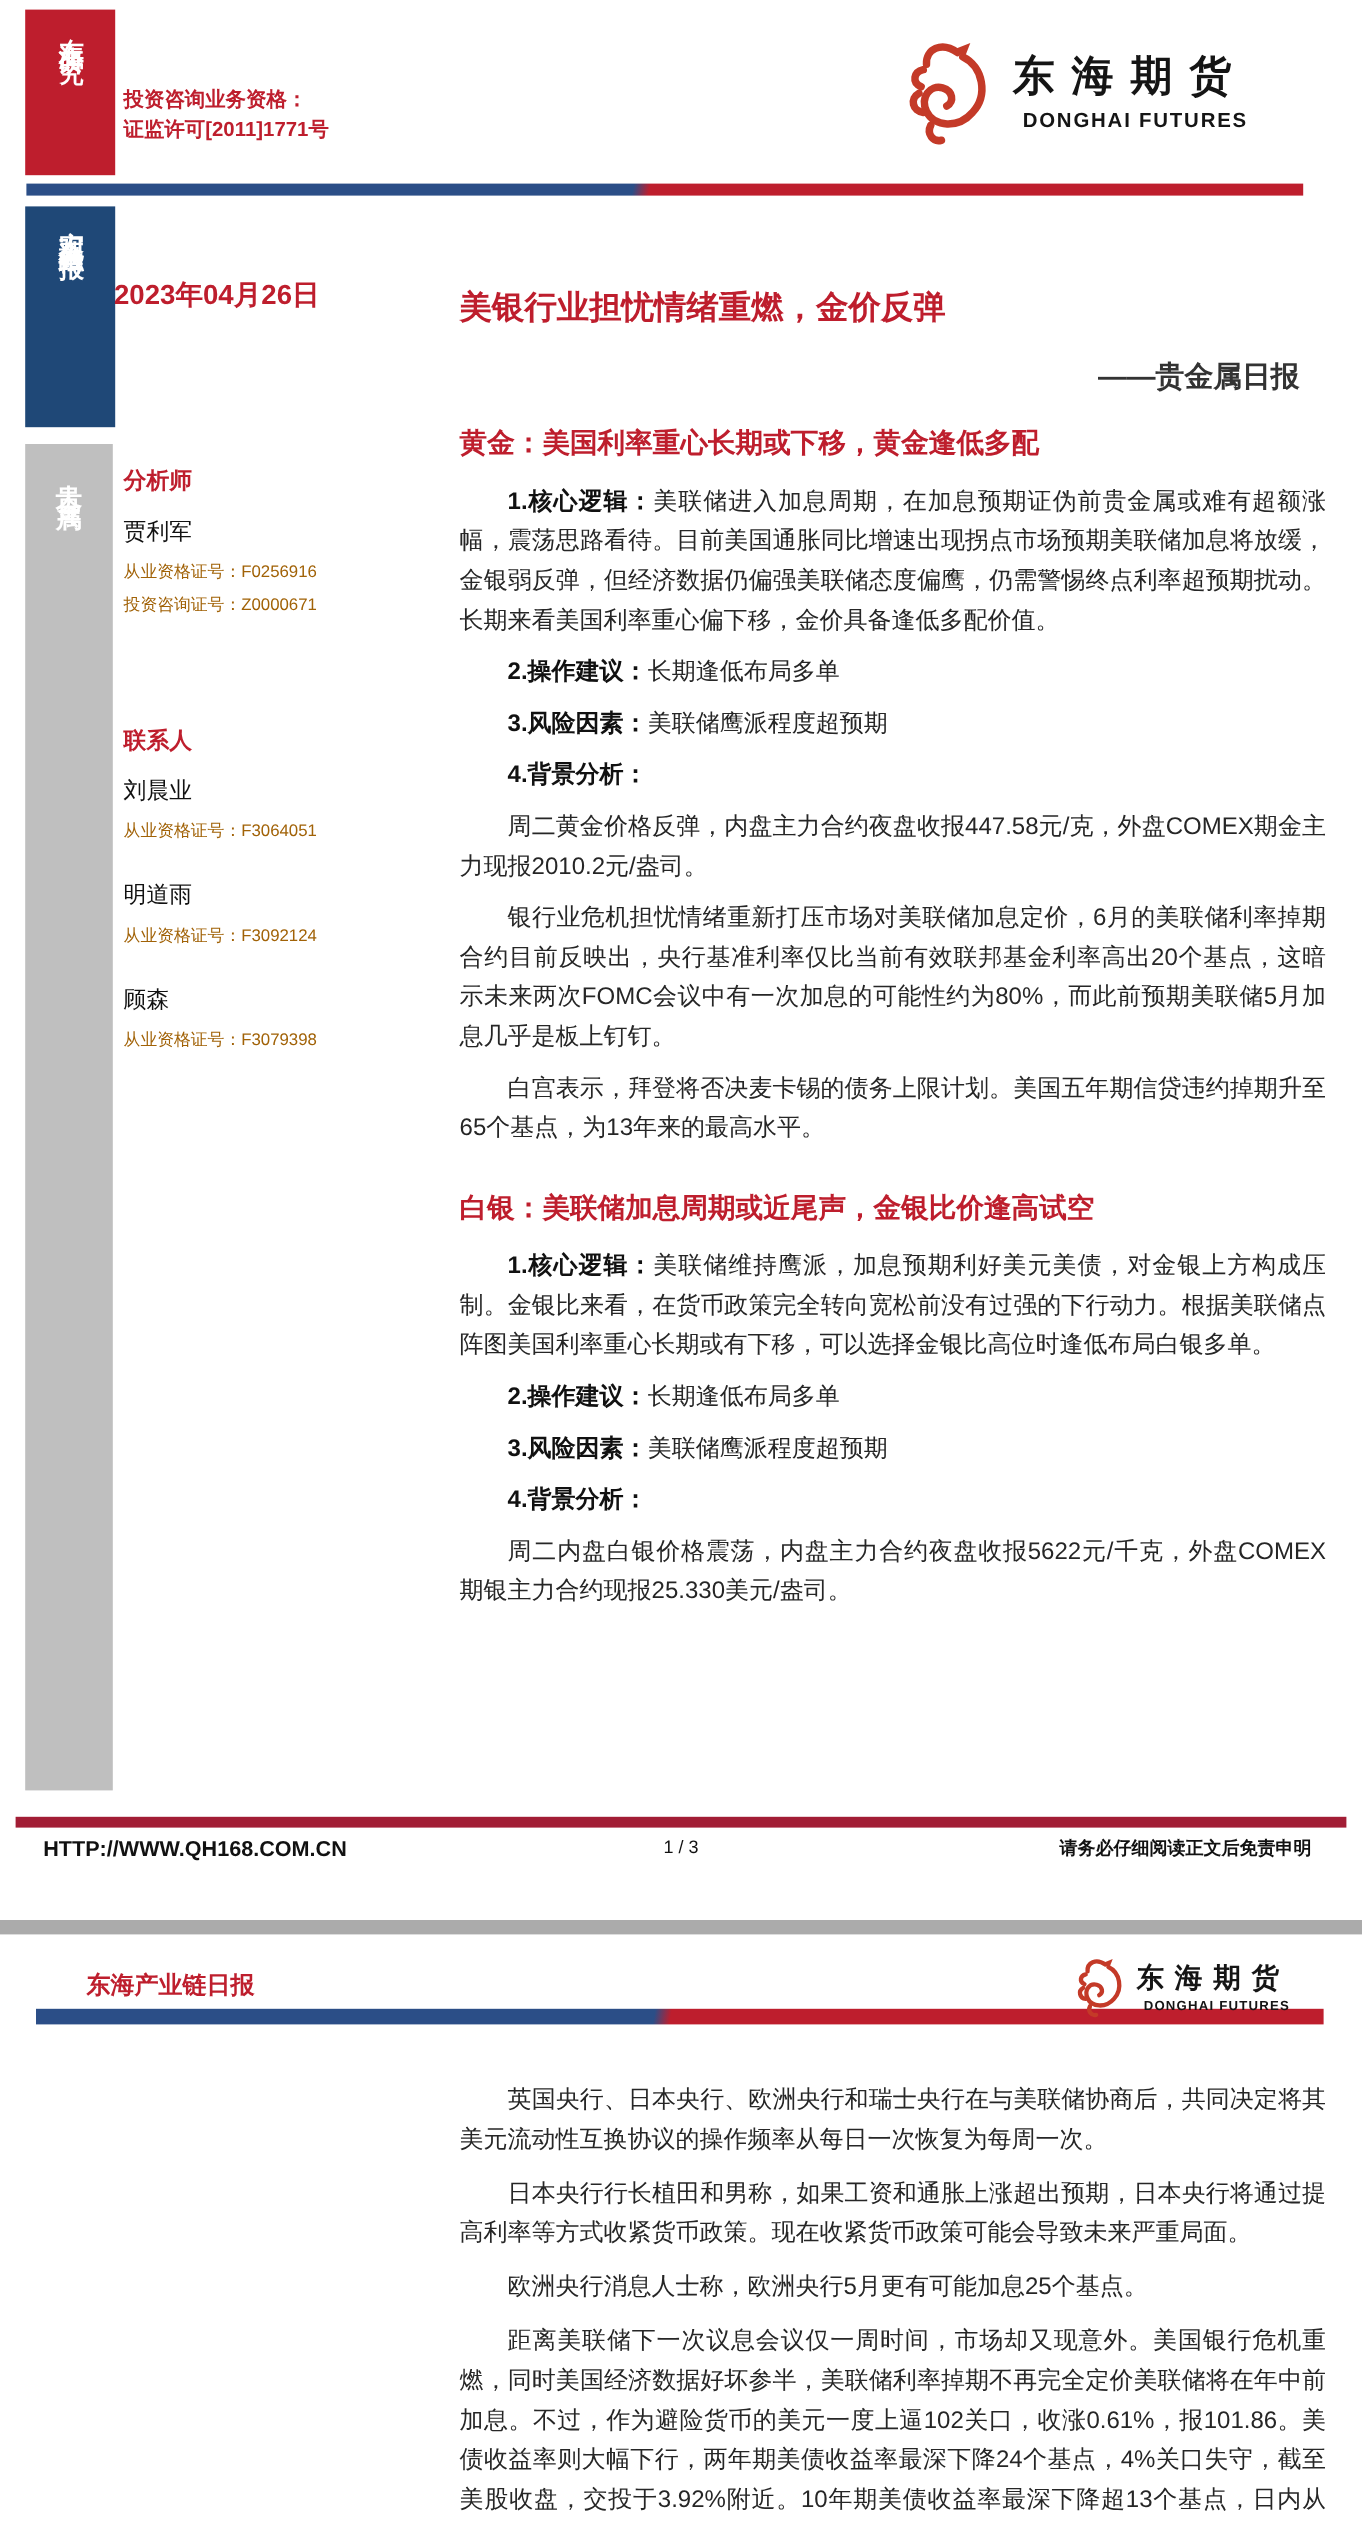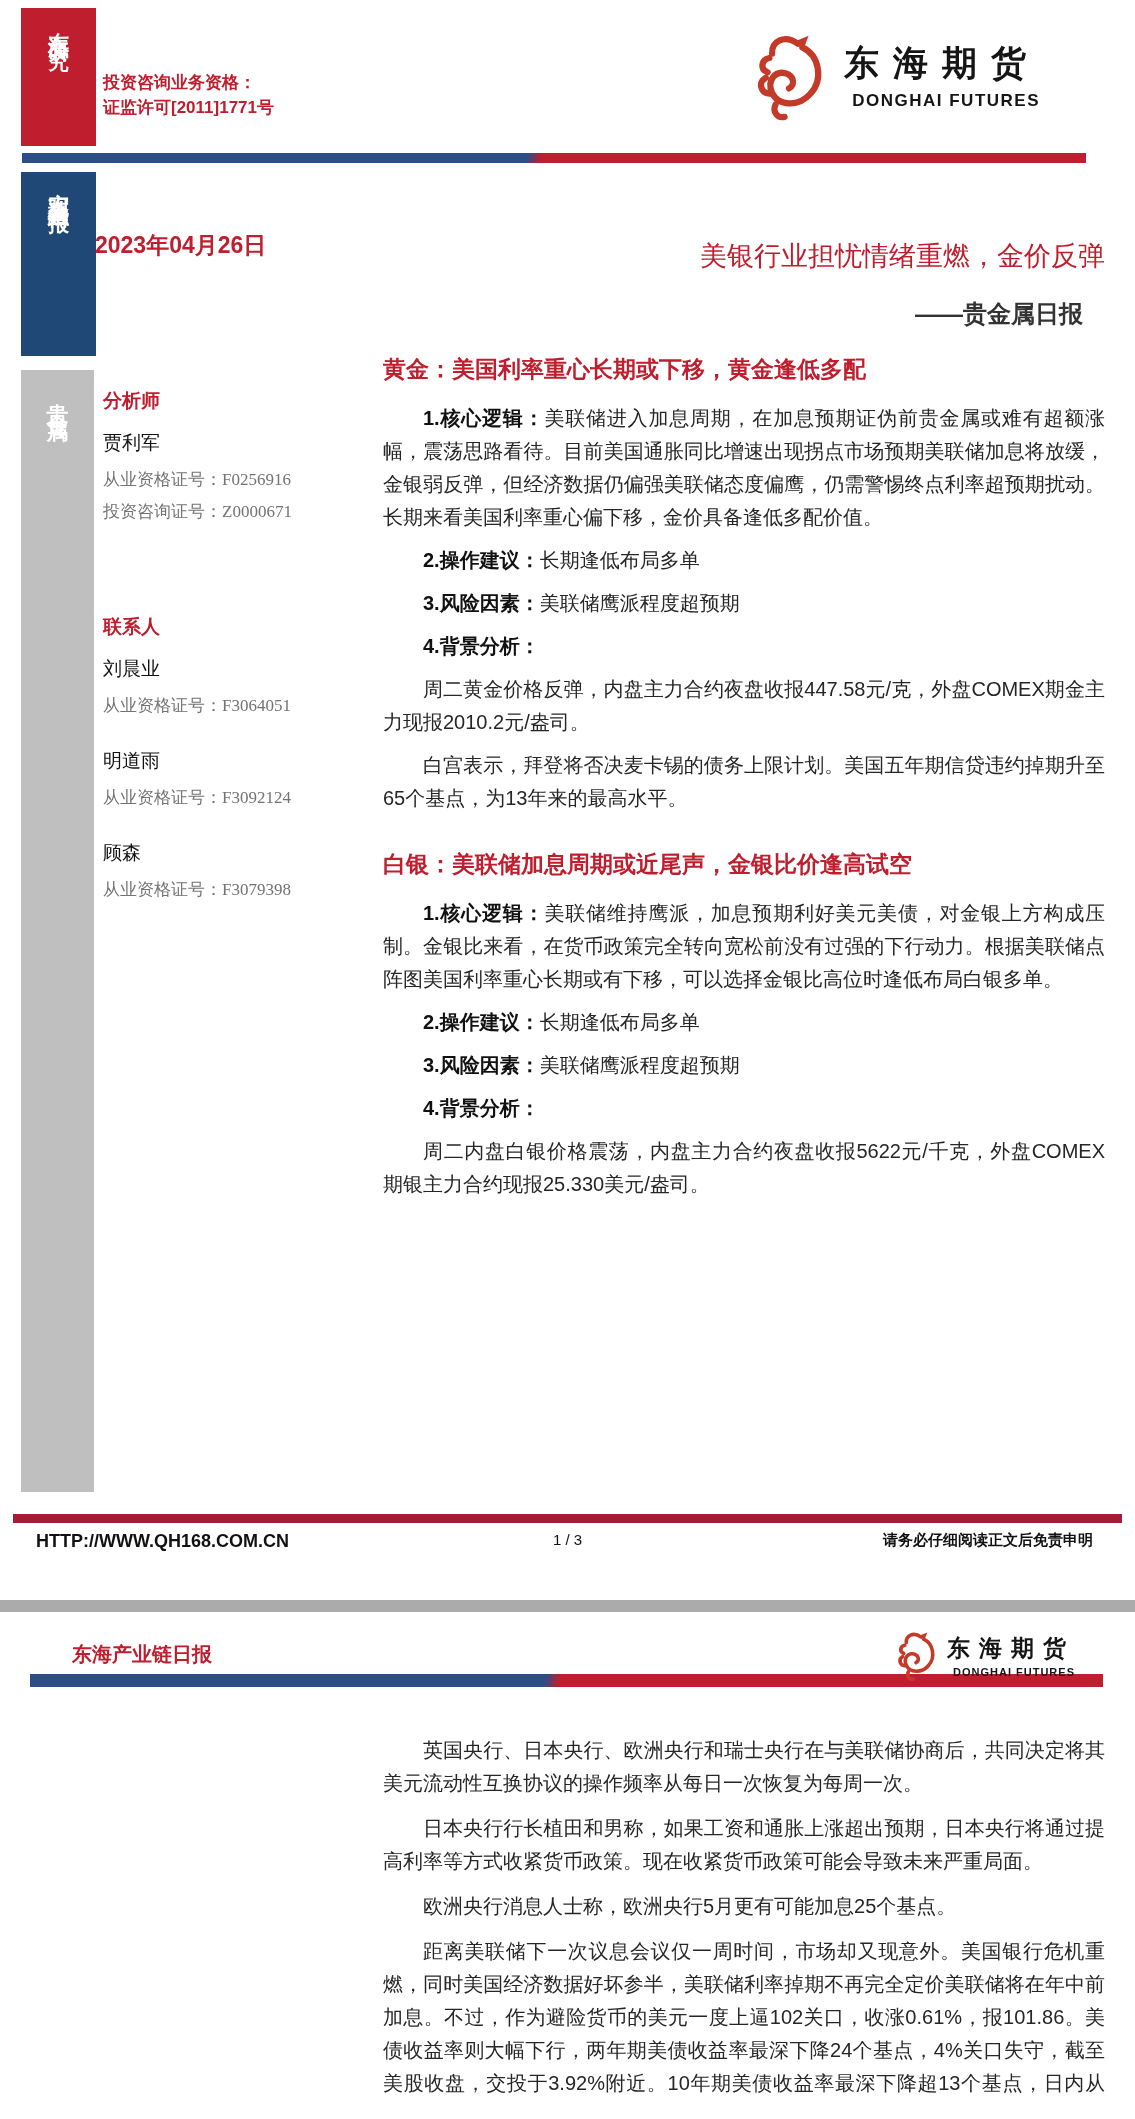--- a/index.html
+++ b/index.html
@@ -26,30 +26,30 @@
   #logo1{left:748px;top:26px;}
   #logo1 .dragon{width:82px;height:98px;margin-right:14px;}
   #logo1 .cn{font-size:35px;font-weight:bold;color:#151515;letter-spacing:14px;white-space:nowrap;}
   #logo1 .en{font-size:17px;font-weight:bold;color:#151515;letter-spacing:1.5px;margin-top:4px;white-space:nowrap;}
   #logo2{left:893px;top:1626px;}
   #logo2 .dragon{width:46px;height:58px;margin-right:8px;}
   #logo2 .cn{font-size:23px;font-weight:bold;color:#151515;letter-spacing:9px;white-space:nowrap;}
   #logo2 .en{font-size:11px;font-weight:bold;color:#151515;letter-spacing:1px;margin-top:2px;white-space:nowrap;}
 
   #date1{position:absolute;left:95px;top:230px;color:#BE1E2D;font-size:23px;font-weight:bold;}
-  #doc-title{position:absolute;left:383px;top:238px;width:722px;text-align:right;
-             color:#BE1E2D;font-size:27px;font-weight:normal;}
+  #doc-title{position:absolute;left:383px;top:238px;width:722px;text-align:left;
+             color:#BE1E2D;font-size:27px;font-weight:bold;}
   #doc-subtitle{position:absolute;left:383px;top:298px;width:700px;text-align:right;
                 color:#333;font-size:24px;font-weight:bold;}
 
   
   #side-info{position:absolute;left:103px;top:388px;width:285px;}
   .side-heading{color:#BE1E2D;font-weight:bold;font-size:19px;margin-bottom:16px;}
   .side-name{font-weight:normal;font-size:19px;color:#111;margin-bottom:12px;}
-  .side-cert{font-size:17px;color:#737373;margin-bottom:9px;white-space:nowrap;font-family:Liberation Serif, serif;}
+  .side-cert{font-size:14px;color:#a16207;margin-bottom:9px;white-space:nowrap;}
   .side-gap{height:82px;}
   .contact-gap{height:22px;}
 
   
   #content1{position:absolute;left:383px;top:346px;width:722px;
             font-size:20px;line-height:33px;text-align:justify;color:#262626;}
   .sec-heading{font-size:23px;line-height:30px;color:#BE1E2D;font-weight:bold;
                text-align:left;margin:8px 0 18px 0;}
   .sec-heading.silver{margin-top:34px;}
   .para{text-indent:2em;margin:0 0 10px 0;}
@@ -131,20 +131,21 @@
     <div class="side-cert">从业资格证号：F3079398</div>
   </div>
 
   <div id="content1">
     <div class="sec-heading">黄金：美国利率重心长期或下移，黄金逢低多配</div>
     <p class="para"><span class="lead">1.核心逻辑：</span><span>美联储进入加息周期，在加息预期证伪前贵金属或难有超额涨幅，震荡思路看待。目前美国通胀同比增速出现拐点市场预期美联储加息将放缓，金银弱反弹，但经济数据仍偏强美联储态度偏鹰，仍需警惕终点利率超预期扰动。长期来看美国利率重心偏下移，金价具备逢低多配价值。</span></p>
     <p class="para"><span class="lead">2.操作建议：</span><span>长期逢低布局多单</span></p>
     <p class="para"><span class="lead">3.风险因素：</span><span>美联储鹰派程度超预期</span></p>
     <p class="para"><span class="lead">4.背景分析：</span></p>
     <p class="para">周二黄金价格反弹，内盘主力合约夜盘收报447.58元/克，外盘COMEX期金主力现报2010.2元/盎司。</p>
+    <p class="para">银行业危机担忧情绪重新打压市场对美联储加息定价，6月的美联储利率掉期合约目前反映出，央行基准利率仅比当前有效联邦基金利率高出20个基点，这暗示未来两次FOMC会议中有一次加息的可能性约为80%，而此前预期美联储5月加息几乎是板上钉钉。</p>
     <p class="para">白宫表示，拜登将否决麦卡锡的债务上限计划。美国五年期信贷违约掉期升至65个基点，为13年来的最高水平。</p>
 
     <div class="sec-heading silver">白银：美联储加息周期或近尾声，金银比价逢高试空</div>
     <p class="para"><span class="lead">1.核心逻辑：</span><span>美联储维持鹰派，加息预期利好美元美债，对金银上方构成压制。金银比来看，在货币政策完全转向宽松前没有过强的下行动力。根据美联储点阵图美国利率重心长期或有下移，可以选择金银比高位时逢低布局白银多单。</span></p>
     <p class="para"><span class="lead">2.操作建议：</span><span>长期逢低布局多单</span></p>
     <p class="para"><span class="lead">3.风险因素：</span><span>美联储鹰派程度超预期</span></p>
     <p class="para"><span class="lead">4.背景分析：</span></p>
     <p class="para">周二内盘白银价格震荡，内盘主力合约夜盘收报5622元/千克，外盘COMEX期银主力合约现报25.330美元/盎司。</p>
   </div>
 

